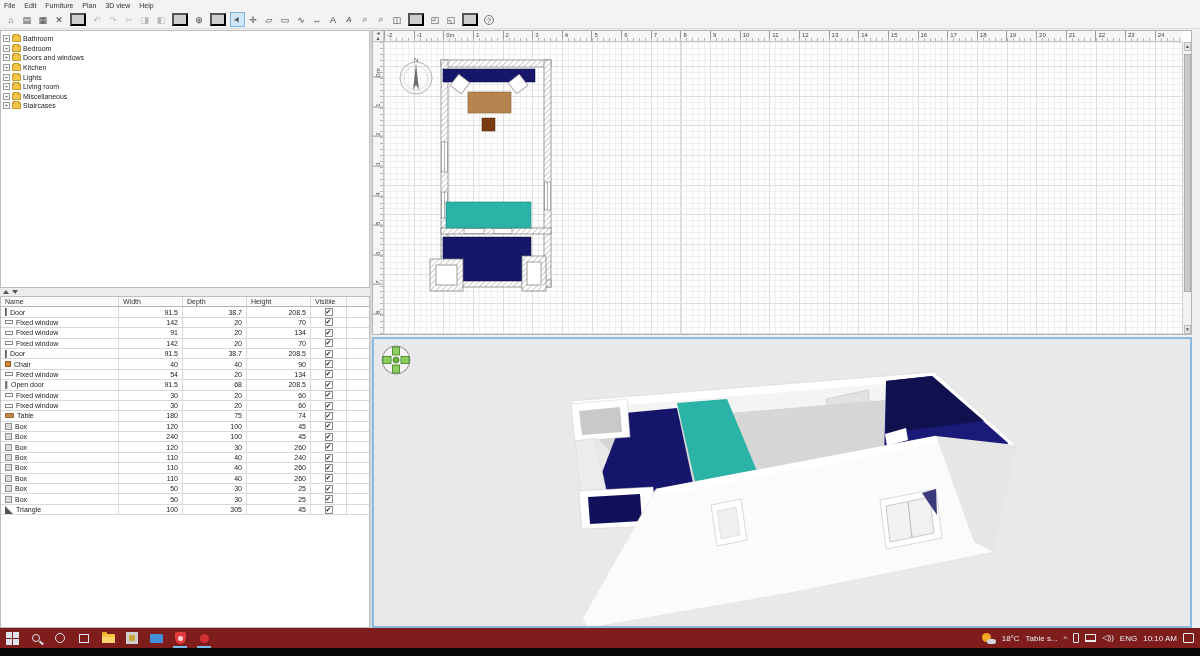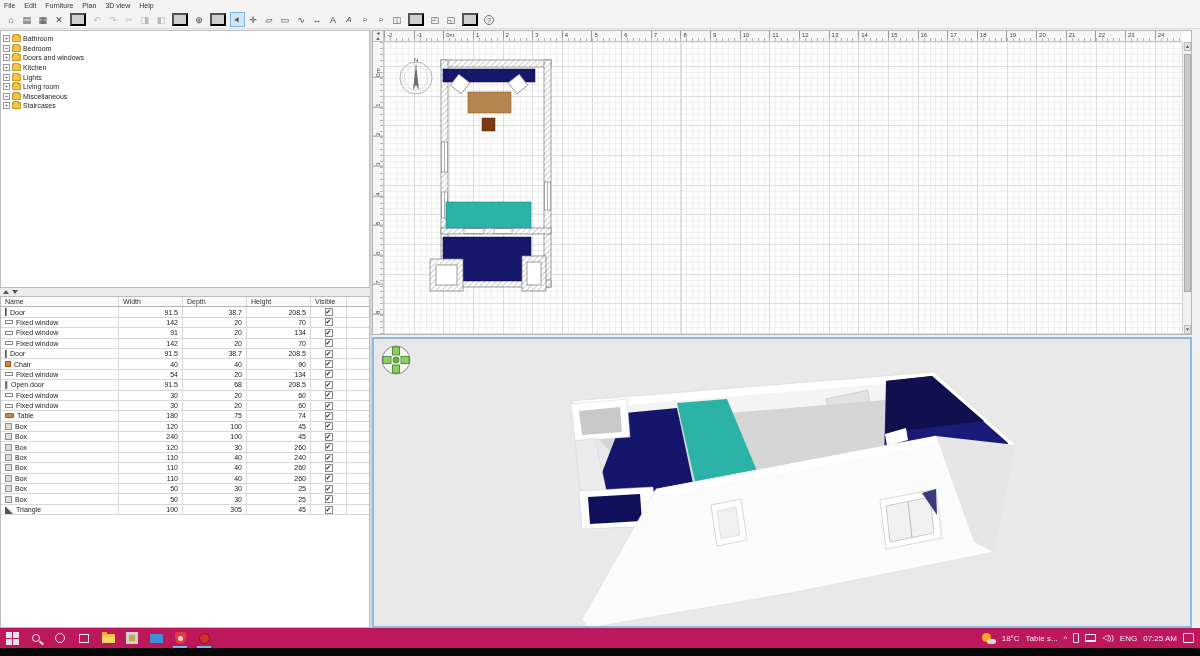--- a/index.html
+++ b/index.html
@@ -69,21 +69,21 @@
      repeating-linear-gradient(0deg,#efefef 0 1px,transparent 1px 5.93px),
      repeating-linear-gradient(90deg,#efefef 0 1px,transparent 1px 5.93px),#fff;}
   #plan-vscroll{position:absolute;right:0;top:11px;width:9px;bottom:0;background:#f2f2f2;border-left:1px solid #cfcfcf;}
   .vs-btn{position:absolute;left:1px;width:7px;height:9px;background:#e4e4e4;border:1px solid #bdbdbd;font-size:5px;line-height:7px;text-align:center;color:#555;}
   #vs-thumb{position:absolute;left:1px;top:12px;width:7px;height:238px;background:#c9c9c9;border:1px solid #adadad;}
 
   
   #view3d{position:absolute;left:372px;top:337px;width:820px;height:291px;background:#e9e9e9;border:2px solid #8cbbe2;overflow:hidden;}
 
   
-  #taskbar{position:absolute;left:0;top:628px;width:1200px;height:20px;background:#be185d;display:flex;align-items:center;}
+  #taskbar{position:absolute;left:0;top:628px;width:1200px;height:20px;background:#7f1d1d;display:flex;align-items:center;}
   .tb-ic{width:24px;height:20px;display:flex;align-items:center;justify-content:center;position:relative;flex:0 0 auto;}
   .tb-ic.running:after{content:"";position:absolute;bottom:0;left:5px;width:14px;height:2px;background:#76b9ed;}
   .win-logo{display:grid;grid-template-columns:6px 6px;grid-template-rows:6px 6px;gap:1px;}
   .win-logo i{background:#dfe5ea;}
   .search-ic{width:8px;height:8px;border:1.5px solid #dfe5ea;border-radius:50%;position:relative;}
   .search-ic:after{content:"";position:absolute;left:6px;top:7px;width:5px;height:1.5px;background:#dfe5ea;transform:rotate(40deg);}
   .cortana-ic{width:10px;height:10px;border:1.5px solid #dfe5ea;border-radius:50%;}
   .taskview-ic{width:10px;height:9px;border:1.5px solid #dfe5ea;}
   .folder-ic{width:13px;height:9px;background:#f8c43e;border-radius:1px;position:relative;}
   .folder-ic:before{content:"";position:absolute;left:0;top:-2px;width:5px;height:2px;background:#e8ae26;}
@@ -732,19 +732,19 @@
           <span class="sun"></span>
           <span class="cloud"></span>
         </span>
       <span class="t-txt">18°C</span>
       <span class="t-txt">Table s...</span>
       <span class="t-txt">^</span>
       <span class="phone-ic"></span>
       <span class="net-ic"></span>
       <span class="vol-ic">◁))</span>
       <span class="t-txt">ENG</span>
-      <span class="t-txt">07:25 AM</span>
+      <span class="t-txt">10:10 AM</span>
       <span class="action-ic"></span>
     </div>
   </div>
   <div id="blackstrip"></div>
 
 </div>
 
 </body></html>

